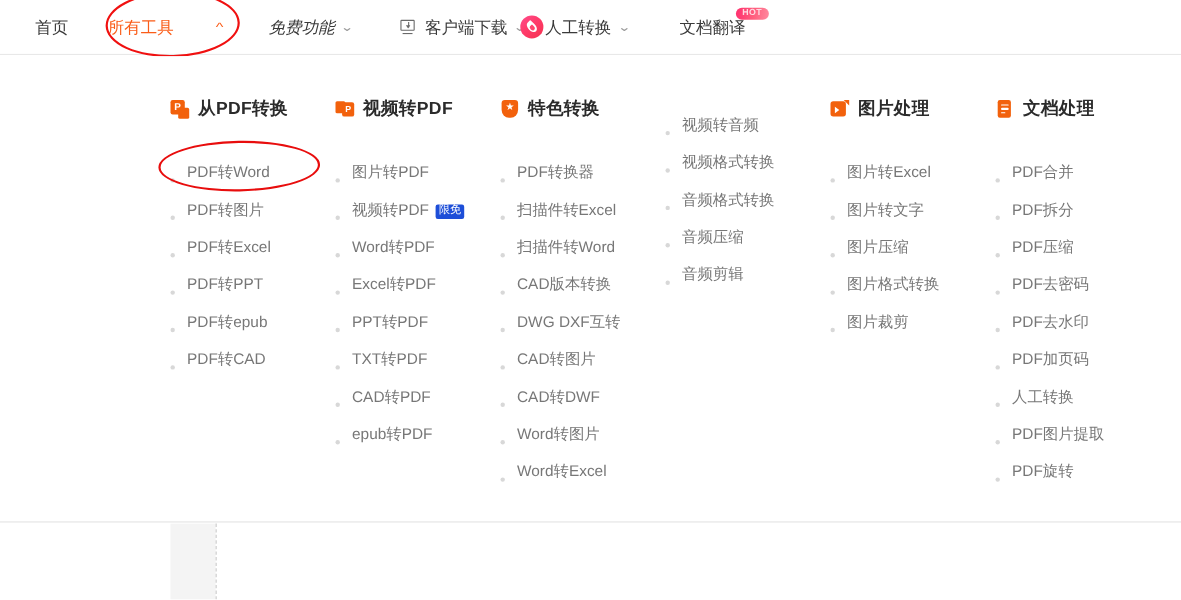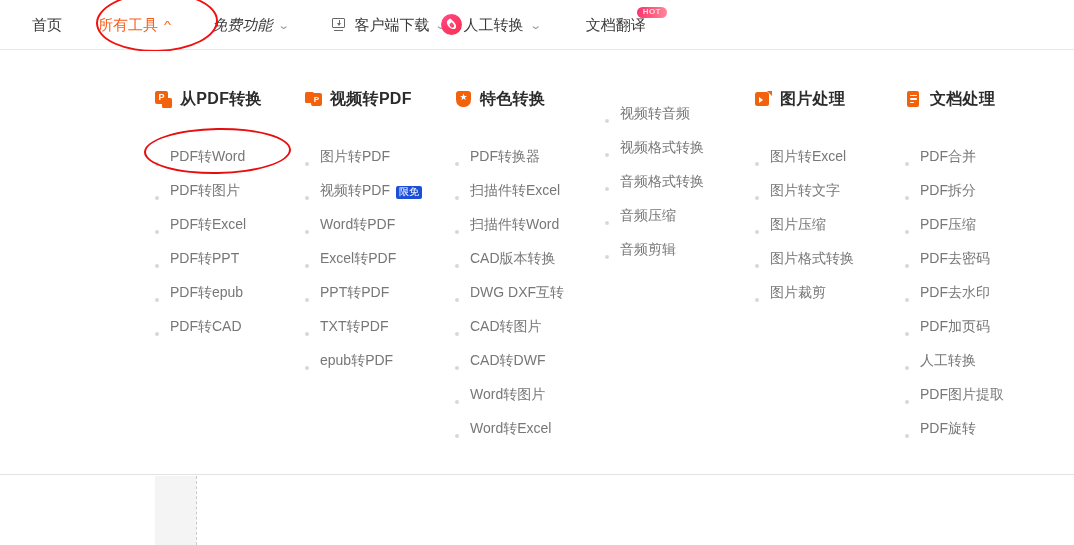--- a/index.html
+++ b/index.html
@@ -32,21 +32,21 @@
   }
   .nav-item {
     display: flex;
     align-items: center;
     font-size: 15px;
     color: #3a3a3a;
     white-space: nowrap;
     position: relative;
     cursor: pointer;
   }
-  .nav-item.active { color: #fa5d19; }
+  .nav-item.active { color: #fa5d19; gap: 32px; }
   .nav-gap-1 { margin-left: 36px; }
   .nav-gap-2 { margin-left: 42px; font-style: italic; }
   .nav-gap-3 { margin-left: 44px; }
   .nav-gap-4 { margin-left: 18px; }
   .nav-gap-5 { margin-left: 46px; }
 
   .caret {
     display: inline-block;
     margin-left: 7px;
     font-size: 11px;
@@ -437,20 +437,24 @@
       <div class="menu-item">
         <span class="bullet"></span>
         <span>PPT转PDF</span>
       </div>
       <div class="menu-item">
         <span class="bullet"></span>
         <span>TXT转PDF</span>
       </div>
       <div class="menu-item">
         <span class="bullet"></span>
+        <span>CAD转PDF</span>
+      </div>
+      <div class="menu-item">
+        <span class="bullet"></span>
         <span>epub转PDF</span>
       </div>
     </div>
 
     <div class="col">
       <div class="col-head">
         <span class="col-icon ic-star">
           <span class="shield">★</span>
         </span>
         <span class="col-title">特色转换</span>

